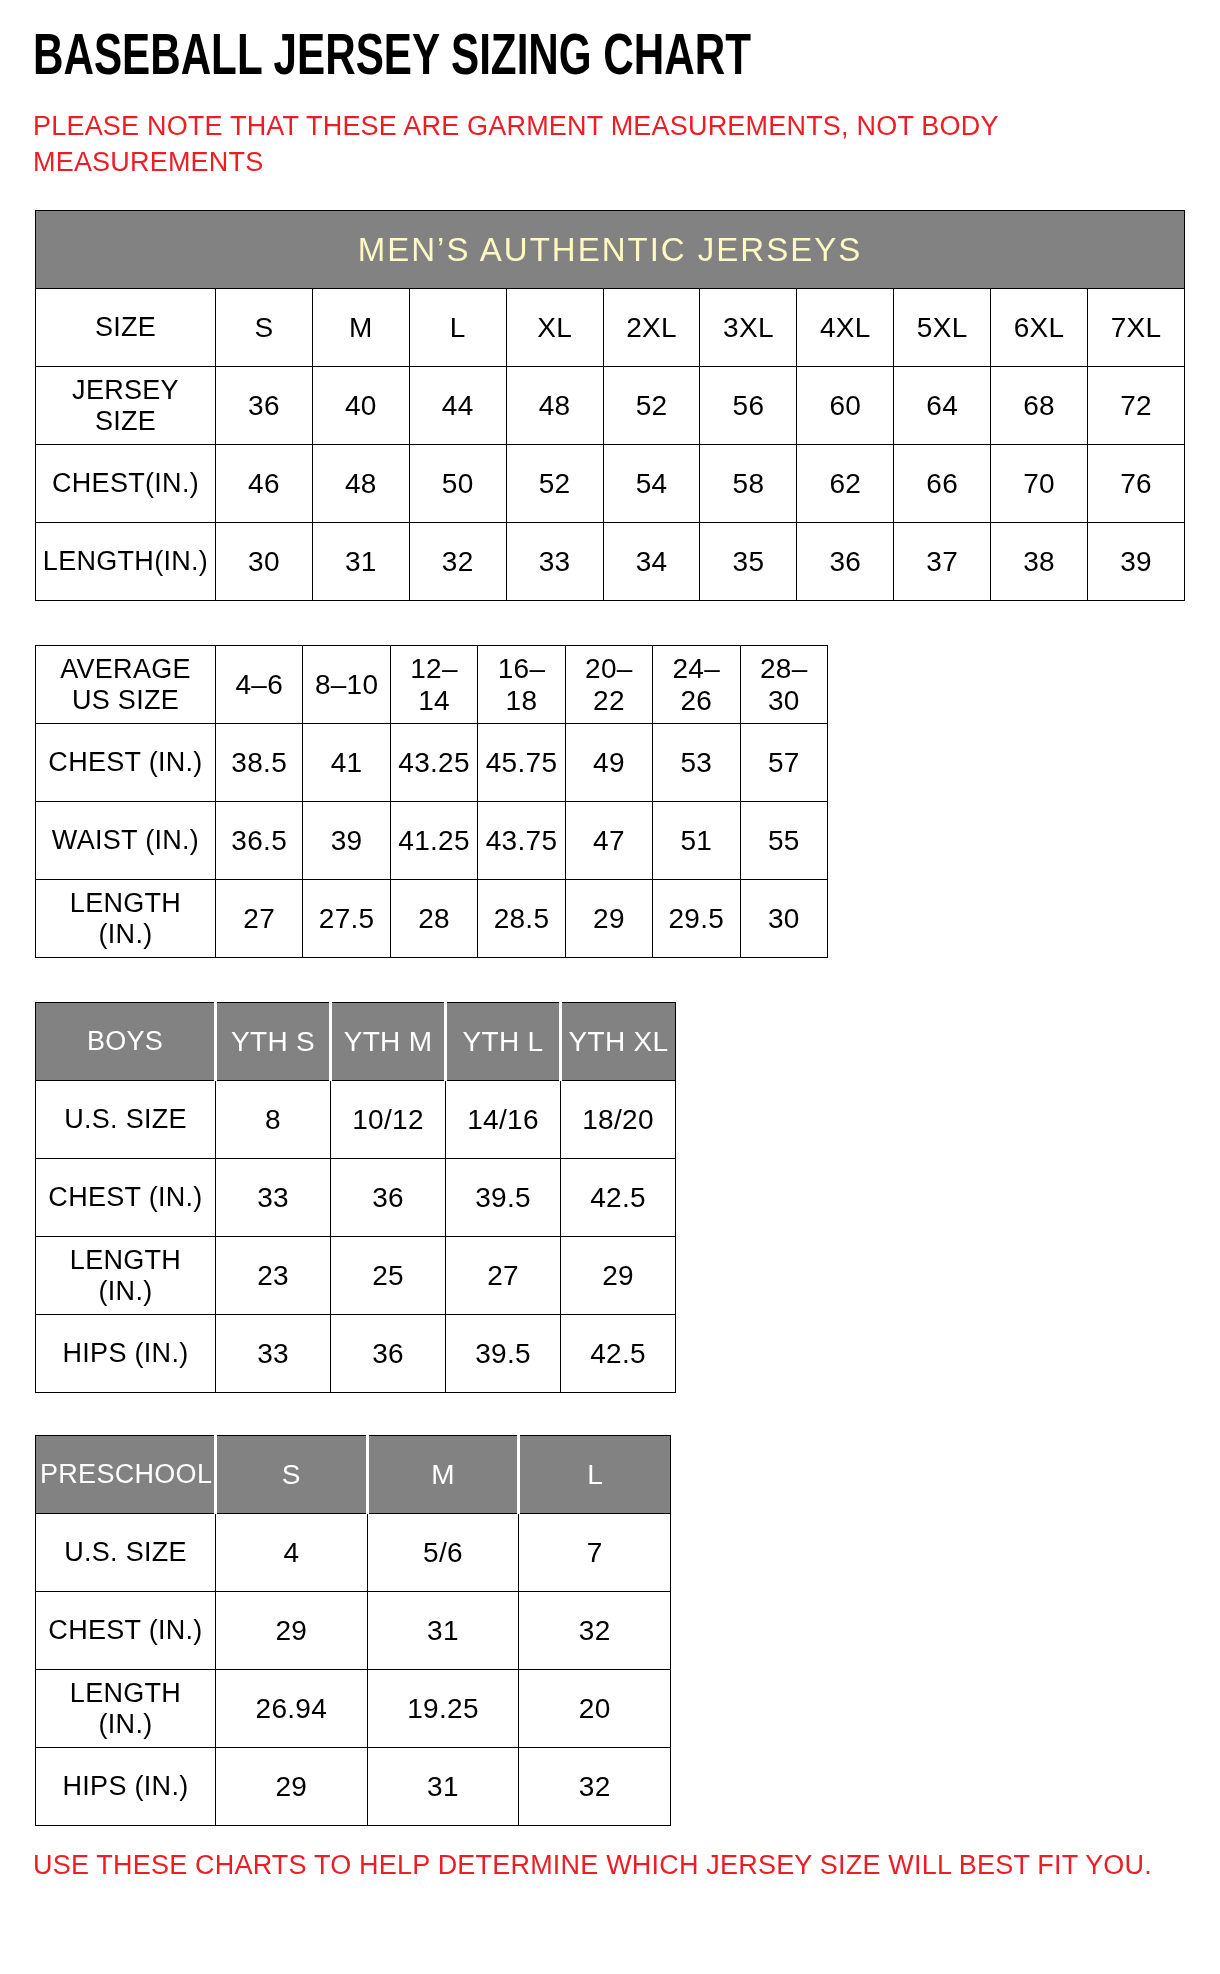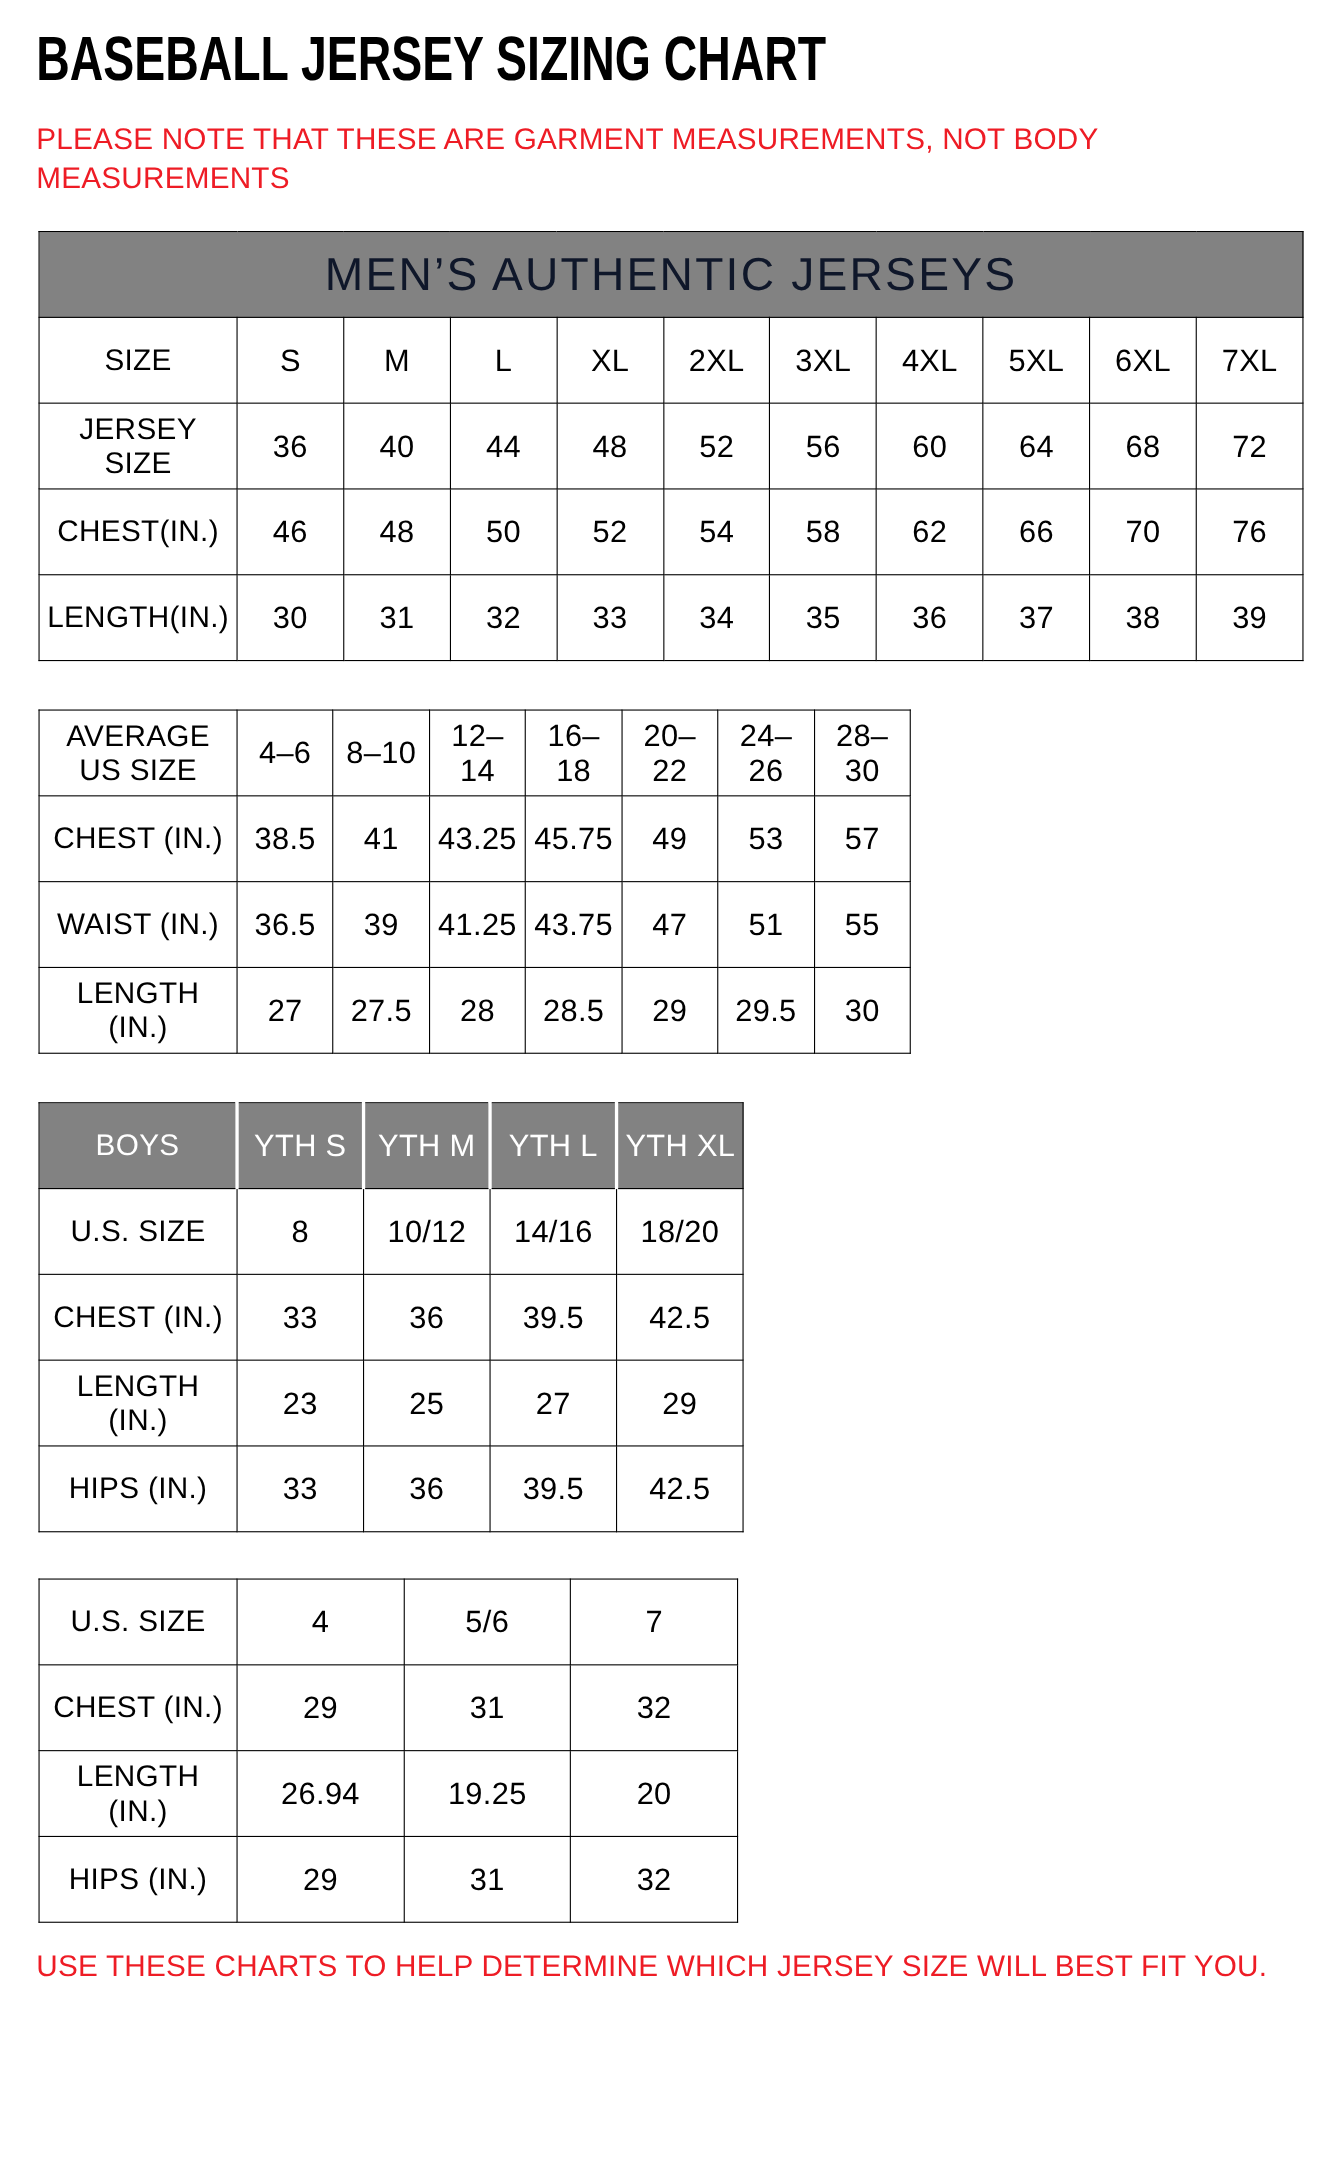--- a/index.html
+++ b/index.html
@@ -48,22 +48,22 @@
     text-align: center;
     vertical-align: middle;
     font-size: 28px;
     color: #000;
     padding: 2px 4px;
     letter-spacing: 0.3px;
   }
   table.tbl td.label-cell { font-size: 27px; }
   tr.banner-row td {
     background: var(--header-gray, #828282);
-    color: #0f172a;
-    font-size: 42px;
+    color: #fef9c3;
+    font-size: 33px;
     letter-spacing: 2px;
     text-align: center;
   }
   tr.header-row td {
     background: var(--header-gray, #828282);
     color: #ffffff;
   }
   tr.header-row td.label-cell { color: #ffffff; }
   tr.header-row td + td { border-left: 3px solid #ffffff; }
   .footer {
@@ -240,20 +240,26 @@
         </tr>
       </tbody>
   </table>
 
   <table class="tbl preschool">
     <colgroup>
         <col>
         <col span="3">
       </colgroup>
     <tbody>
+        <tr class="header-row">
+          <td class="label-cell">PRESCHOOL</td>
+          <td class="head-cell">S</td>
+          <td class="head-cell">M</td>
+          <td class="head-cell">L</td>
+        </tr>
         <tr class="data-row">
           <td class="label-cell">U.S. SIZE</td>
           <td class="data-cell">4</td>
           <td class="data-cell">5/6</td>
           <td class="data-cell">7</td>
         </tr>
         <tr class="data-row">
           <td class="label-cell">CHEST (IN.)</td>
           <td class="data-cell">29</td>
           <td class="data-cell">31</td>

